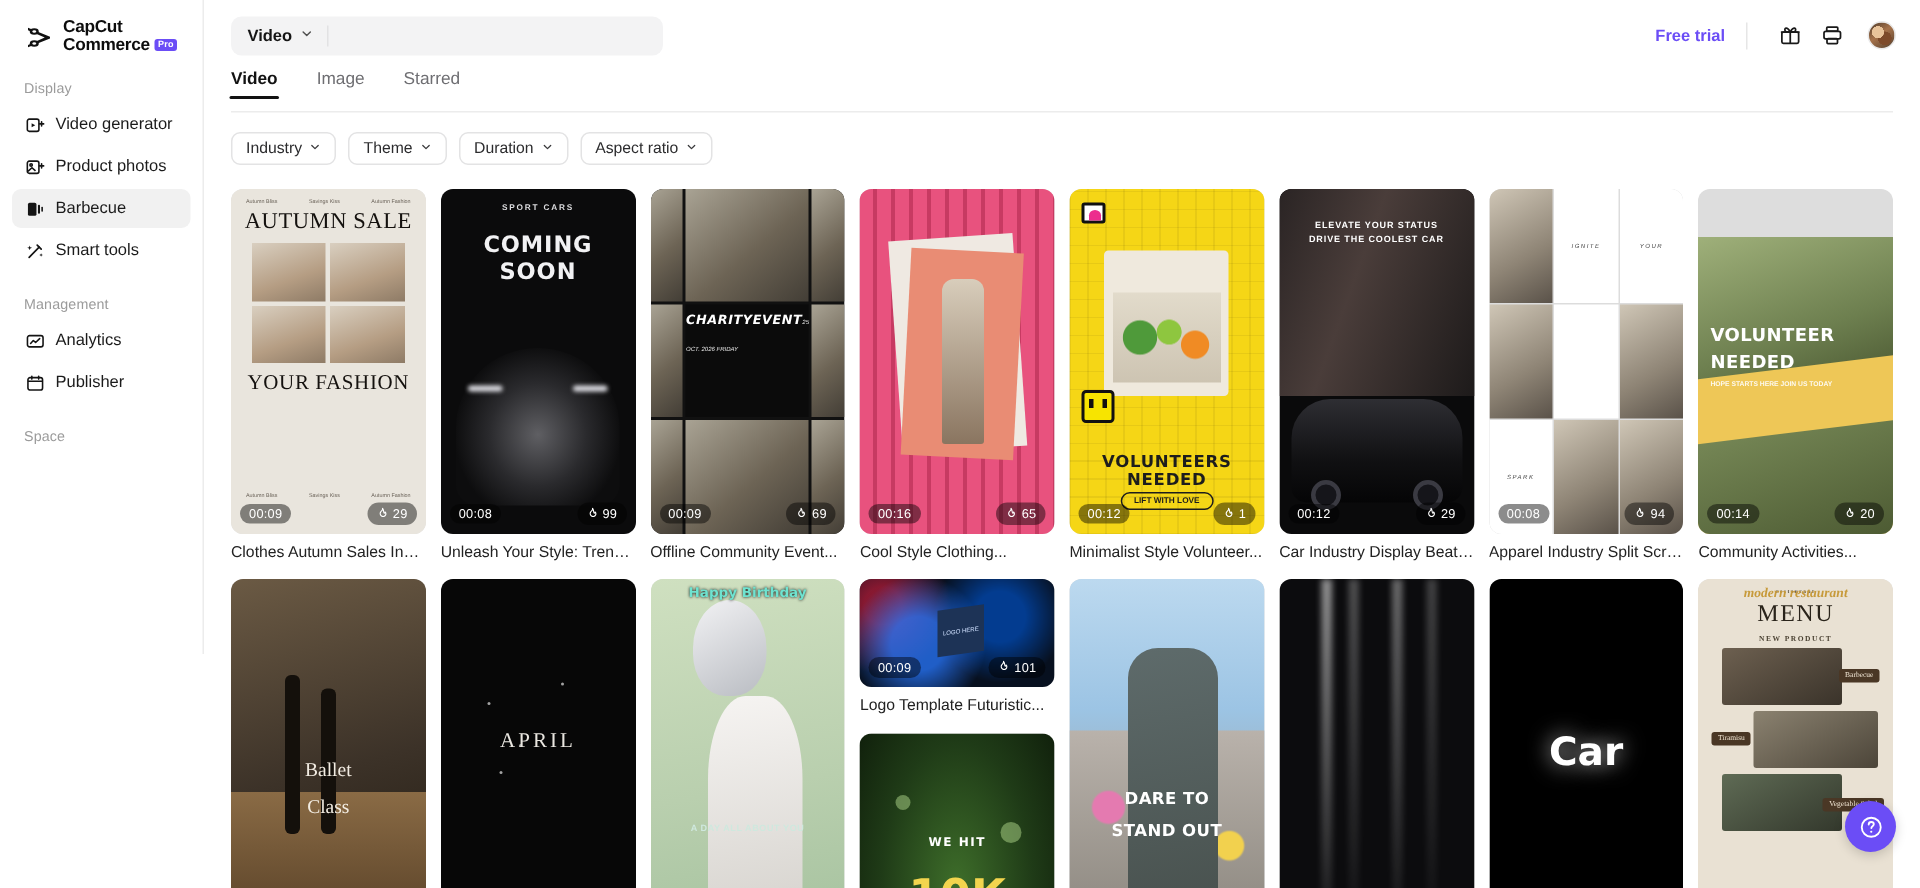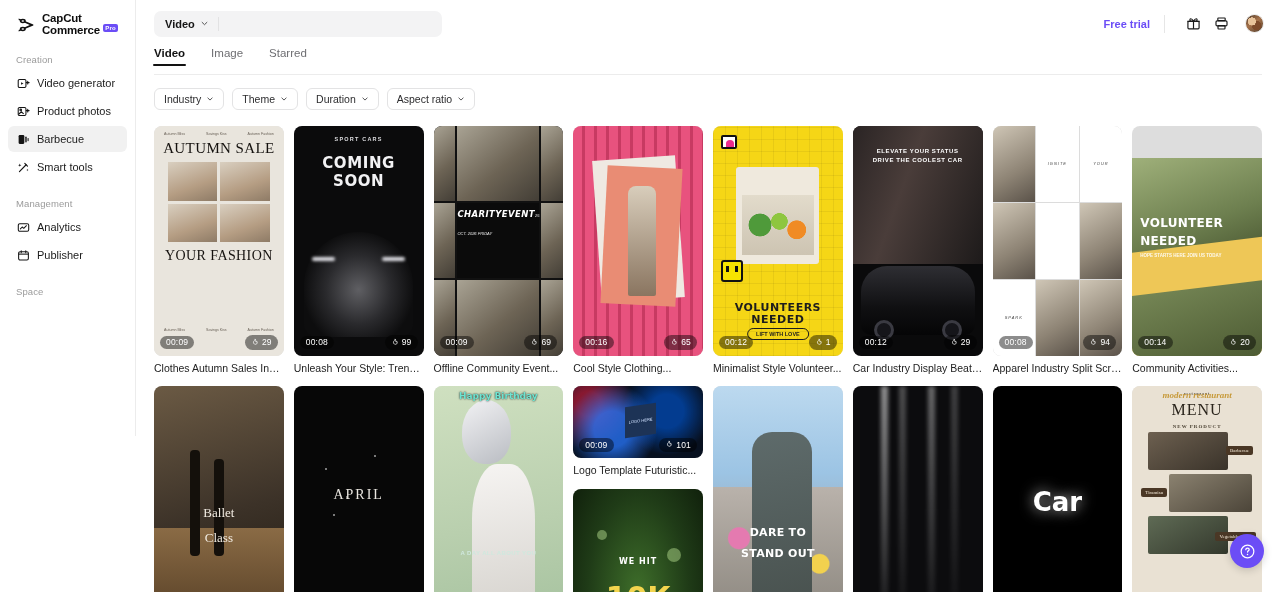--- a/index.html
+++ b/index.html
@@ -17,21 +17,21 @@
     width: 136px; flex: 0 0 136px; height: 436px;
     background: #ffffff;
     border-right: 1px solid #ececec;
     padding: 0 8px;
     position: relative;
   }
   .logo-wrap { display: flex; align-items: center; gap: 6px; padding: 13px 0 0 8px; }
   .logo-mark { width: 20px; height: 20px; flex: 0 0 20px; }
   .logo-text { line-height: 1.02; }
   .logo-l1 { font-size: 11.5px; font-weight: 700; color: #0d0d0d; letter-spacing: -0.2px; }
-  .logo-l2 { font-size: 11.5px; font-weight: 700; color: #0d0d0d; letter-spacing: -0.2px; display:flex; align-items:flex-start; gap:3px; }
+  .logo-l2 { font-size: 11.5px; font-weight: 700; color: #0d0d0d; letter-spacing: -0.2px; display:flex; align-items:center; gap:3px; }
   .pro-badge {
     background:#6b4df6; color:#fff; font-size:6px; font-weight:700;
     border-radius:2px; padding:1px 2.5px; line-height:1; letter-spacing:0.2px;
     position: relative; top: -1px;
   }
   .nav-section-title {
     font-size: 9.5px; color: #9b9b9b; padding: 0 0 0 8px;
     margin-top: 18px; margin-bottom: 5px; letter-spacing: 0.1px;
   }
   .nav-item {
@@ -266,21 +266,21 @@
       </span>
       <span class="logo-text">
         <div class="logo-l1">CapCut</div>
         <div class="logo-l2">
           <span>Commerce</span>
           <span class="pro-badge">Pro</span>
         </div>
       </span>
     </div>
 
-    <div class="nav-section-title">Creation</div>
+    <div class="nav-section-title">Display</div>
     <div class="nav-item">
       <span class="nic">
         <svg viewBox="0 0 16 16" width="13" height="13" fill="none" stroke="#141414" stroke-width="1.3">
           <rect x="1.5" y="3" width="9.5" height="10" rx="1.6"></rect>
           <path d="M5 6.4 L8 8 L5 9.6 Z" fill="#141414" stroke="none"></path>
           <path d="M13.2 5.2v3.4M11.5 6.9h3.4" stroke-linecap="round"></path>
         </svg>
       </span>
       <span>Video generator</span>
     </div>

